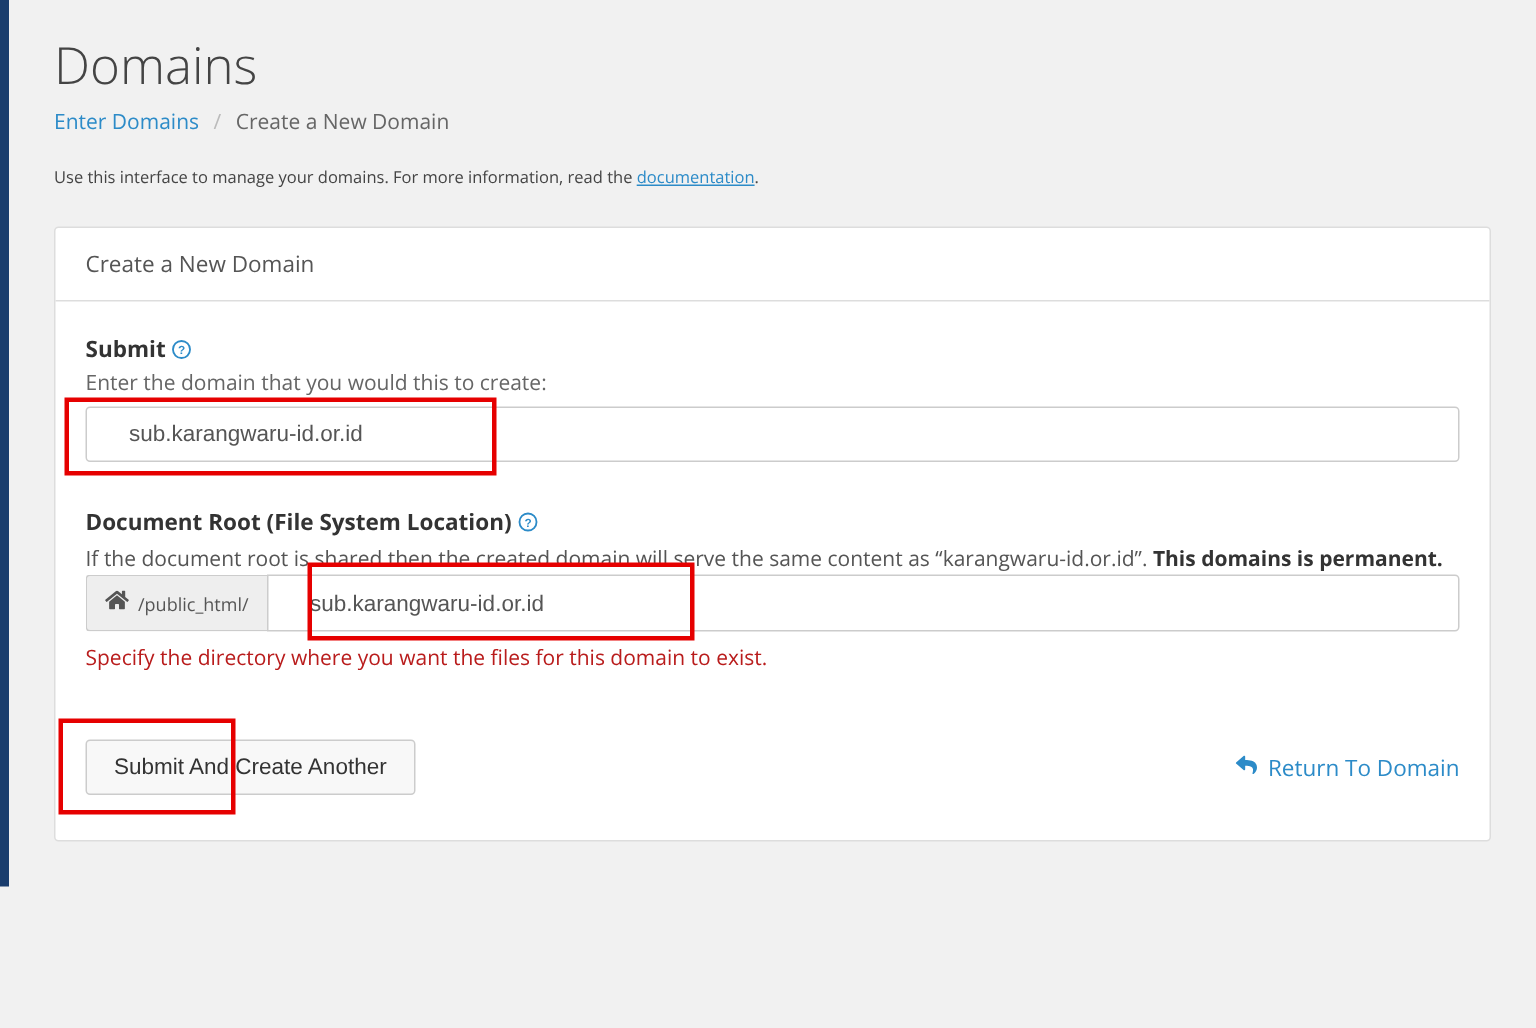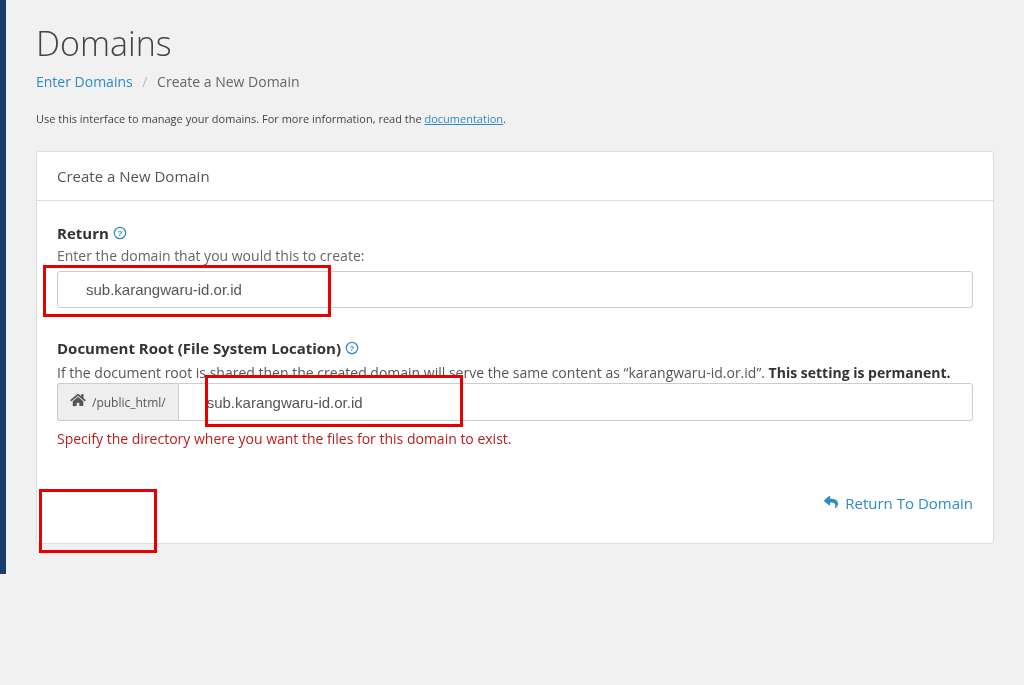--- a/index.html
+++ b/index.html
@@ -238,21 +238,21 @@
 
   <p class="intro">
     <span>Use this interface to manage your domains. For more information, read the </span><a href="#">documentation</a><span>.</span>
   </p>
 
   <div class="panel">
     <div class="panel-heading">Create a New Domain</div>
     <div class="panel-body">
 
       <div class="field-label">
-        <span>Return</span>
+        <span>Submit</span>
         <span class="help-icon">
           <svg viewBox="0 0 16 16">
               <circle cx="8" cy="8" r="6.5" fill="none" stroke="#2c8bc8" stroke-width="1.4"></circle>
               <text x="8" y="11.5" text-anchor="middle" font-size="9" fill="#2c8bc8" font-family="sans-serif" font-weight="bold">?</text>
             </svg>
         </span>
       </div>
       <div class="field-desc">Enter the domain that you would this to create:</div>
       <div class="highlight-domain">
         <input type="text" class="form-control" value="sub.karangwaru-id.or.id" style="">
@@ -264,41 +264,42 @@
       <div class="field-label">
         <span>Document Root (File System Location)</span>
         <span class="help-icon">
           <svg viewBox="0 0 16 16">
               <circle cx="8" cy="8" r="6.5" fill="none" stroke="#2c8bc8" stroke-width="1.4"></circle>
               <text x="8" y="11.5" text-anchor="middle" font-size="9" fill="#2c8bc8" font-family="sans-serif" font-weight="bold">?</text>
             </svg>
         </span>
       </div>
       <div class="docroot-note">
-        <span>If the document root is shared then the created domain will serve the same content as “</span><span>karangwaru-id.or.id</span><span>”. </span><b>This setting is permanent.</b>
+        <span>If the document root is shared then the created domain will serve the same content as “</span><span>karangwaru-id.or.id</span><span>”. </span><b>This domains is permanent.</b>
       </div>
 
 
       <div class="input-group">
         <div class="input-group-addon">
           <span class="home-icon">
             <svg viewBox="0 0 576 512">
                 <path d="M280.4 148.3L96 300.1V464a16 16 0 0 0 16 16l112-.3a16 16 0 0 0 16-16V368a16 16 0 0 1 16-16h64a16 16 0 0 1 16 16v95.6a16 16 0 0 0 16 16l112 .3a16 16 0 0 0 16-16V300L295.7 148.3a12.2 12.2 0 0 0-15.3 0zM571.6 251.5L488 182.6V44a12 12 0 0 0-12-12h-56a12 12 0 0 0-12 12v72.6L318.5 43a48 48 0 0 0-61 0L4.3 251.5a12 12 0 0 0-1.6 16.9l25.5 31a12 12 0 0 0 16.9 1.6l235.2-193.7a12.2 12.2 0 0 1 15.3 0L530.9 301a12 12 0 0 0 16.9-1.6l25.5-31a12 12 0 0 0-1.7-16.9z"></path>
               </svg>
           </span>
           <span>/public_html/</span>
         </div>
         <input type="text" class="form-control" value="sub.karangwaru-id.or.id" style="">
         <div class="highlight-box-2"></div>
       </div>
 
       <div class="dir-note">Specify the directory where you want the files for this domain to exist.</div>
 
       <div class="actions-row">
         <div class="actions-left">
+          <button class="btn btn-default">Submit And Create Another</button>
           <div class="highlight-box-3"></div>
         </div>
         <a href="#" class="return-link">
           <span>
             <svg viewBox="0 0 512 512">
                 <path d="M8.3 189.9l176-151.1c15.8-13.5 39.7-2.4 39.7 18.2v80.1C378.8 141.4 512 171.4 512 322.3c0 60.6-39 120.6-82.2 152-13.5 9.8-32.6-2.5-27.6-18.4 45-143.5-21.3-181.5-178.2-183.7v87.9c0 20.6-23.9 31.7-39.7 18.2l-176-151.1a23.9 23.9 0 0 1 0-37.3z"></path>
               </svg>
           </span>
           <span>Return To Domain</span>
         </a>

